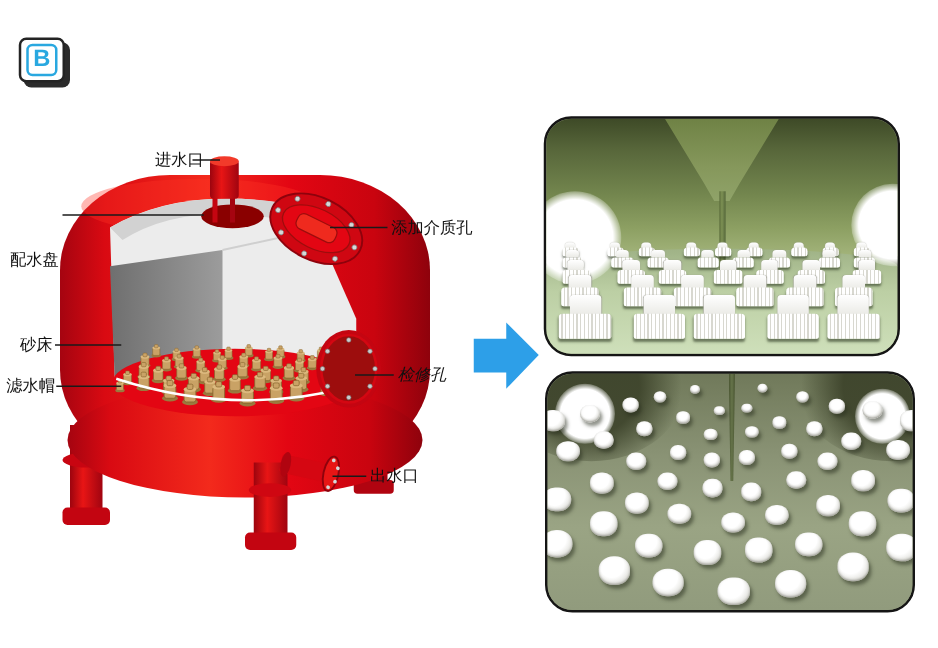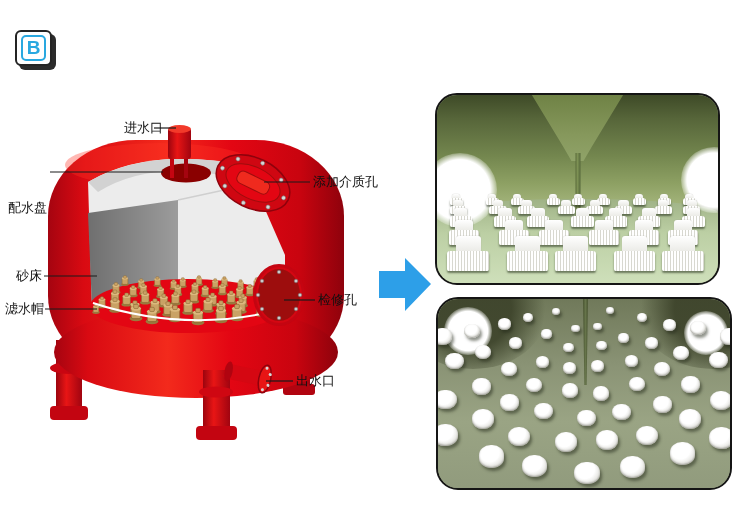--- a/index.html
+++ b/index.html
@@ -464,21 +464,21 @@
     </g>
 
     <polygon points="379,271 405,271 405,258 431,284 405,311 405,298 379,298" fill="#2d9fe8"></polygon>
   </svg>
 
   <div class="dlabel" style="left:112px;top:121px;margin-left:12px;">进水口</div>
   <div class="dlabel" style="left:8px;top:165px;margin-top:36px;">配水盘</div>
   <div class="dlabel" style="left:16px;top:269px;">砂床</div>
   <div class="dlabel" style="left:5px;top:302px;">滤水帽</div>
   <div class="dlabel" style="left:313px;top:175px;">添加介质孔</div>
-  <div class="dlabel" style="left:318px;top:293px;">检修孔</div>
+  <div class="dlabel" style="left:318px;top:293px;font-style:italic;">检修孔</div>
   <div class="dlabel" style="left:296px;top:374px;">出水口</div>
 
   <div class="photo photo-top" id="photoTop">
     <div class="ceiling"></div>
     <div class="floor"></div>
     <div class="funnel"></div>
     <div class="pipe-down"></div>
     <div class="glow" style="left:-14px;top:58px;width:74px;height:74px;"></div>
     <div class="glow" style="left:244px;top:52px;width:66px;height:66px;"></div>
     <div id="sideCaps">

